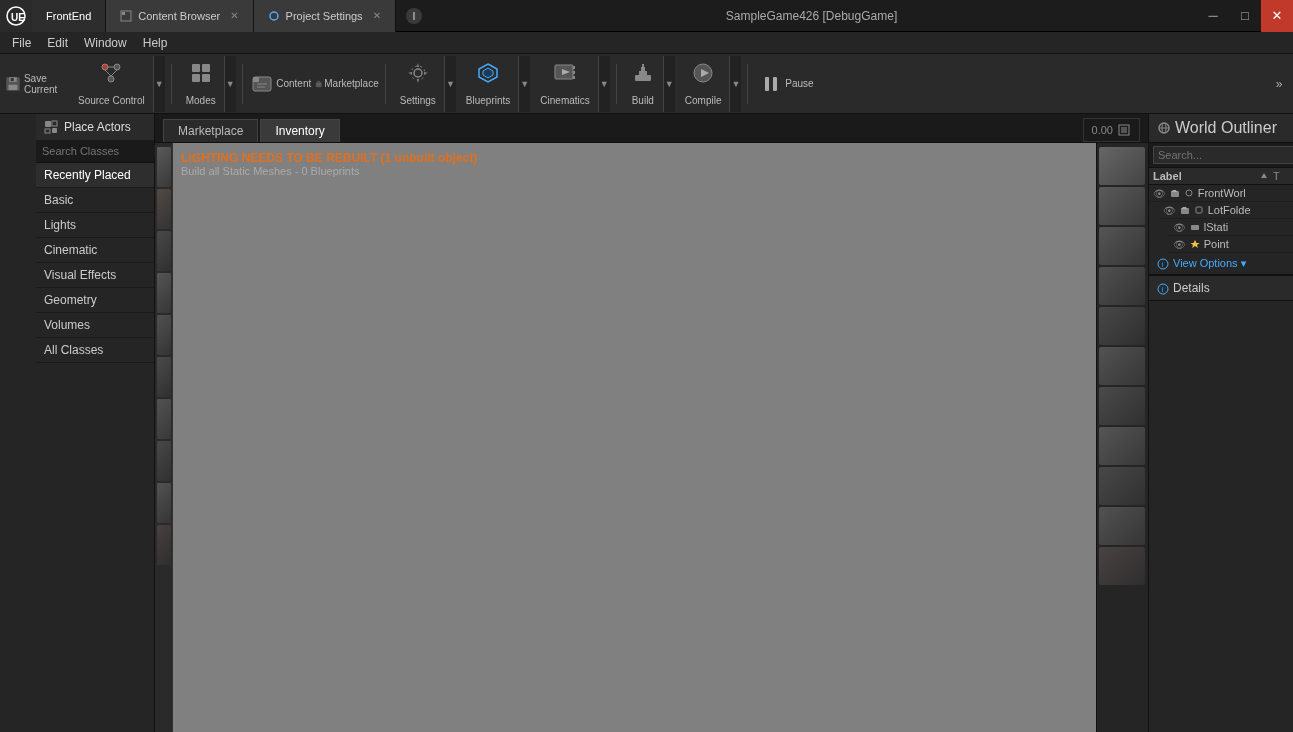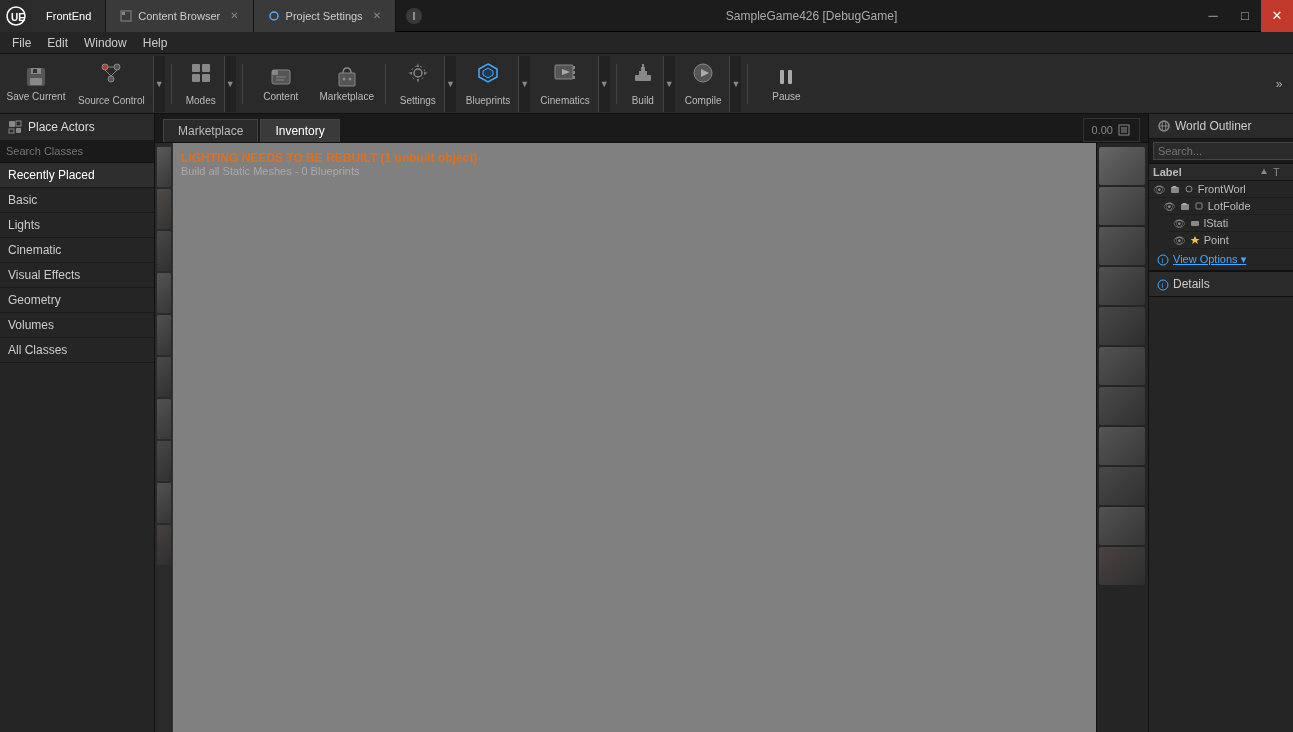--- a/index.html
+++ b/index.html
@@ -102,21 +102,21 @@
       height: 60px;
       background: #2a2a2a;
       display: flex;
       align-items: center;
       padding: 0 4px;
       border-bottom: 1px solid #111;
       gap: 2px;
     }
     .toolbar-btn {
       display: flex;
-      flex-direction: column;
+      flex-direction: row;
       align-items: center;
       justify-content: center;
       width: 64px;
       height: 56px;
       cursor: pointer;
       color: #bbb;
       font-size: 10px;
       gap: 2px;
       border-radius: 2px;
       position: relative;
@@ -149,20 +149,21 @@
       height: calc(732px - 32px - 22px - 60px);
     }
 
     
     #left-sidebar {
       width: 155px;
       background: #252525;
       border-right: 1px solid #111;
       display: flex;
       flex-direction: column;
+      padding-left: 36px;
     }
     #place-actors-header {
       padding: 6px 8px;
       font-size: 12px;
       color: #ddd;
       background: #2a2a2a;
       display: flex;
       align-items: center;
       gap: 6px;
     }
@@ -310,21 +311,21 @@
       width: 145px;
       background: #252525;
       border-left: 1px solid #111;
       display: flex;
       flex-direction: column;
     }
     #world-outliner-header {
       padding: 5px 8px;
       background: #2a2a2a;
       color: #ccc;
-      font-size: 12px;
+      font-size: 16px;
       display: flex;
       align-items: center;
       gap: 4px;
       border-bottom: 1px solid #111;
     }
     #outliner-search {
       display: flex;
       align-items: flex-start;
       padding: 3px 4px;
       background: #1a1a1a;
@@ -775,21 +776,21 @@
         <polygon points="5,1 6.5,4 9.5,4 7,6 8,9 5,7 2,9 3,6 0.5,4 3.5,4" fill="#f0c040"></polygon>
       </svg>
       <span class="row-label">Point</span>
     </div>
 
     <div id="outliner-view-options">
       <svg width="12" height="12" viewBox="0 0 12 12">
         <circle cx="6" cy="6" r="5" fill="none" stroke="#4af" stroke-width="1"></circle>
         <text x="4.5" y="9" fill="#4af" font-size="7">i</text>
       </svg>
-      <span style="color:#4af;font-size:11px;text-decoration:underline;">View Options ▾</span>
+      <span style="color:#4af;font-size:11px;">View Options ▾</span>
     </div>
 
     <div id="details-section">
       <div id="details-header">
         <svg width="12" height="12" viewBox="0 0 12 12">
           <circle cx="6" cy="6" r="5" fill="none" stroke="#4af" stroke-width="1"></circle>
           <text x="4.5" y="9" fill="#4af" font-size="7">i</text>
         </svg>
         <span>Details</span>
       </div>

